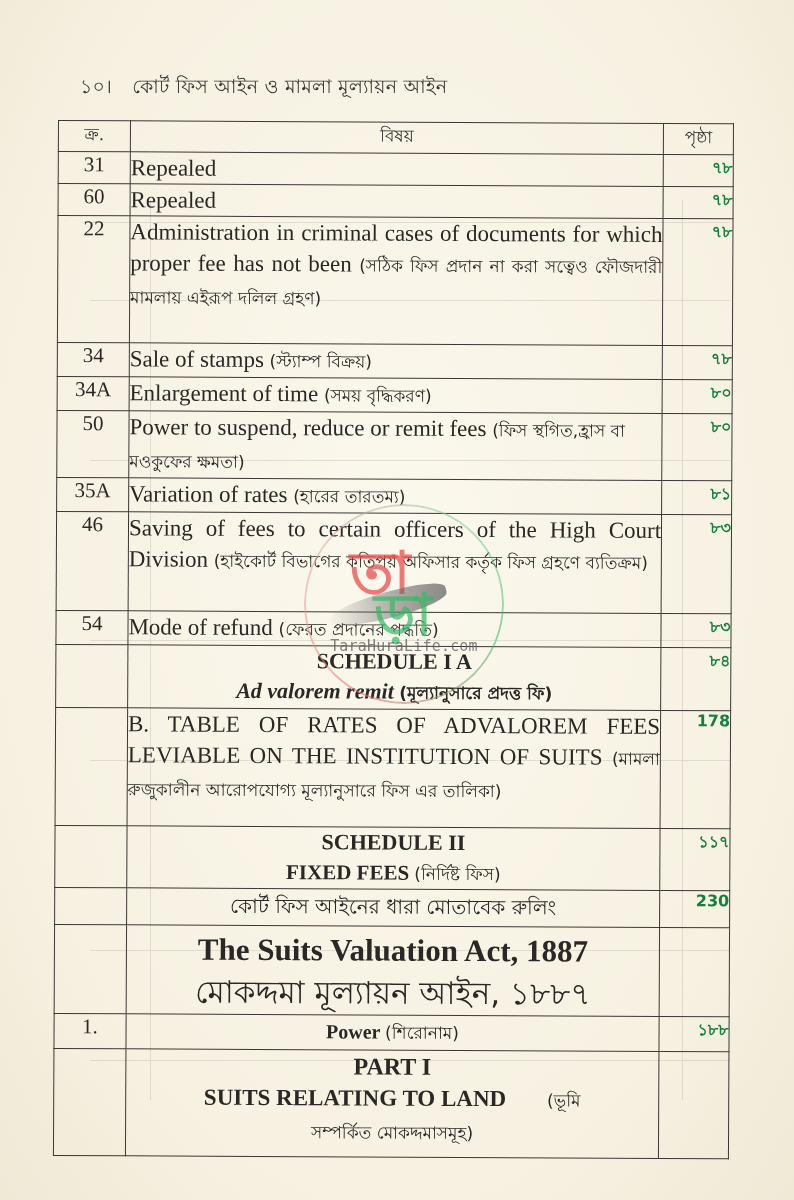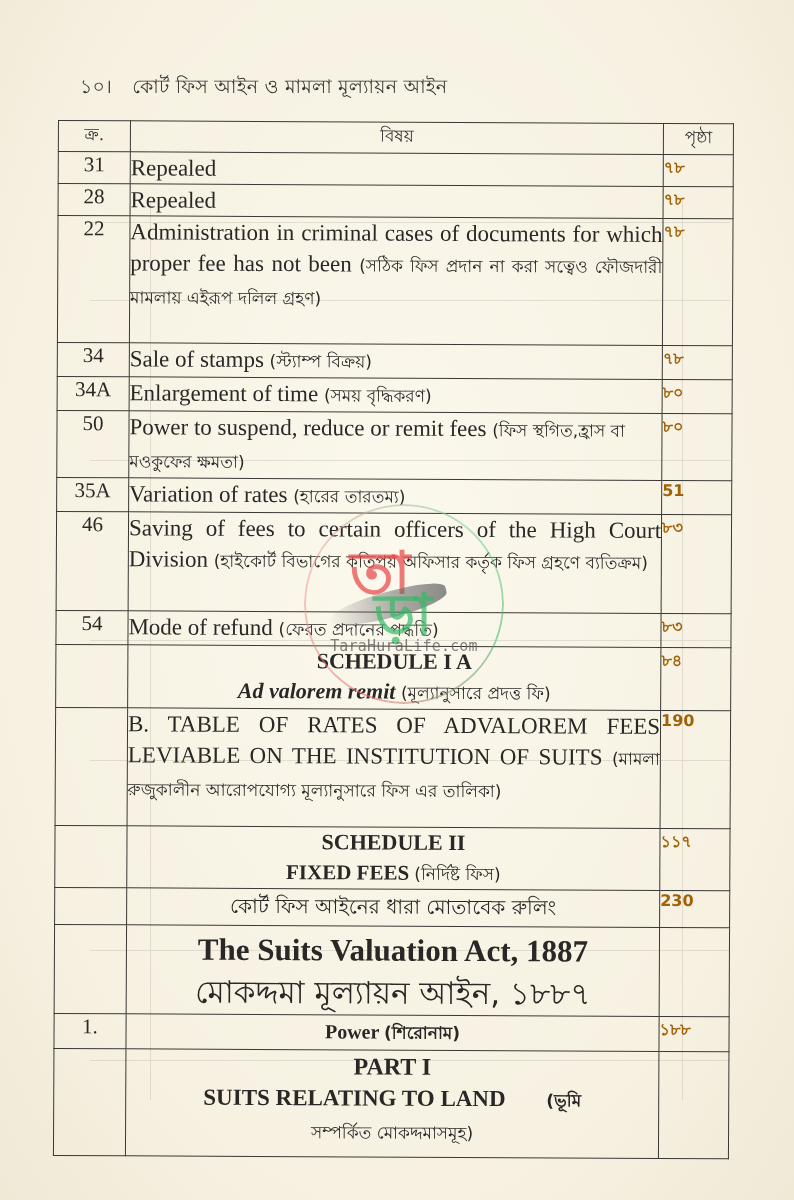--- a/index.html
+++ b/index.html
@@ -75,26 +75,26 @@
     text-align: center;
     vertical-align: middle;
     color: #2e2c2a;
   }
   td.no {
     text-align: center;
     font-size: 21px;
     padding-top: 3px;
   }
   td.pg {
-    text-align: left;
+    text-align: right;
     font-family: "DejaVu Sans", sans-serif;
     font-size: 16px;
     font-weight: bold;
     padding-top: 6px;
-    color: #a16207;
+    color: #15803d;
   }
   td.subj {
     padding: 2px 8px 2px 6px;
     font-size: 23px;
     line-height: 31px;
   }
   td.subj.just {
     text-align: justify;
     text-align-last: left;
   }
@@ -108,21 +108,21 @@
     line-height: 30px;
     text-align: center;
   }
   .sched-sub {
     font-weight: bold;
     font-style: italic;
     font-size: 22px;
     line-height: 30px;
     text-align: center;
   }
-  .sched-sub .bn { font-style: normal; font-weight: normal; }
+  .sched-sub .bn { font-style: normal; font-weight: bold; }
   .fixed-fees {
     font-weight: bold;
     font-size: 21px;
     line-height: 30px;
     text-align: center;
   }
   .fixed-fees .bn { font-weight: normal; }
   .ruling {
     font-family: "DejaVu Sans", sans-serif;
     font-size: 20px;
@@ -142,34 +142,34 @@
     text-align: center;
     line-height: 44px;
     color: #2a2725;
   }
   .title-row {
     font-weight: bold;
     font-size: 20px;
     text-align: center;
     line-height: 32px;
   }
-  .title-row .bn { font-weight: bold; }
+  .title-row .bn { font-weight: normal; }
   .part-title {
     font-weight: bold;
     font-size: 24px;
     line-height: 32px;
     text-align: center;
   }
   .part-sub {
     font-weight: bold;
     font-size: 23px;
     line-height: 32px;
     text-align: center;
   }
-  .part-sub .bn { font-weight: bold; margin-left: 35px; }
+  .part-sub .bn { font-weight: normal; margin-left: 35px; }
   .part-sub2 {
     font-family: "DejaVu Sans", sans-serif;
     font-size: 17px;
     line-height: 34px;
     text-align: center;
   }
 
   
   .watermark {
     position: absolute;
@@ -274,21 +274,21 @@
 
     <tr style="height:32px;">
       <td class="no">31</td>
       <td class="subj">
         <span>Repealed</span>
       </td>
       <td class="pg">৭৮</td>
     </tr>
 
     <tr style="height:31px;">
-      <td class="no">28</td>
+      <td class="no">60</td>
       <td class="subj">
         <span>Repealed</span>
       </td>
       <td class="pg">৭৮</td>
     </tr>
 
     <tr style="height:127px;">
       <td class="no">22</td>
       <td class="subj just">
         <span>Administration in criminal cases of documents for which proper fee has not been</span>
@@ -323,21 +323,21 @@
       </td>
       <td class="pg">৮০</td>
     </tr>
 
     <tr style="height:33px;">
       <td class="no">35A</td>
       <td class="subj">
         <span>Variation of rates</span>
         <span class="bn">(হারের তারতম্য)</span>
       </td>
-      <td class="pg">51</td>
+      <td class="pg">৮১</td>
     </tr>
 
     <tr style="height:99px;">
       <td class="no">46</td>
       <td class="subj just">
         <span>Saving of fees to certain officers of the High Court Division</span>
         <span class="bn">(হাইকোর্ট বিভাগের কতিপয় অফিসার কর্তৃক ফিস গ্রহণে ব্যতিক্রম)</span>
       </td>
       <td class="pg">৮৩</td>
     </tr>
@@ -362,21 +362,21 @@
       </td>
       <td class="pg">৮৪</td>
     </tr>
 
     <tr style="height:118px;">
       <td class="no"></td>
       <td class="subj just">
         <span>B. TABLE OF RATES OF ADVALOREM FEES LEVIABLE ON THE INSTITUTION OF SUITS</span>
         <span class="bn">(মামলা রুজুকালীন আরোপযোগ্য মূল্যানুসারে ফিস এর তালিকা)</span>
       </td>
-      <td class="pg">190</td>
+      <td class="pg">178</td>
     </tr>
 
     <tr style="height:57px;">
       <td class="no"></td>
       <td class="subj">
         <div class="sched-title">SCHEDULE II</div>
         <div class="fixed-fees">
           <span>FIXED FEES</span>
           <span class="bn">(নির্দিষ্ট ফিস)</span>
         </div>

